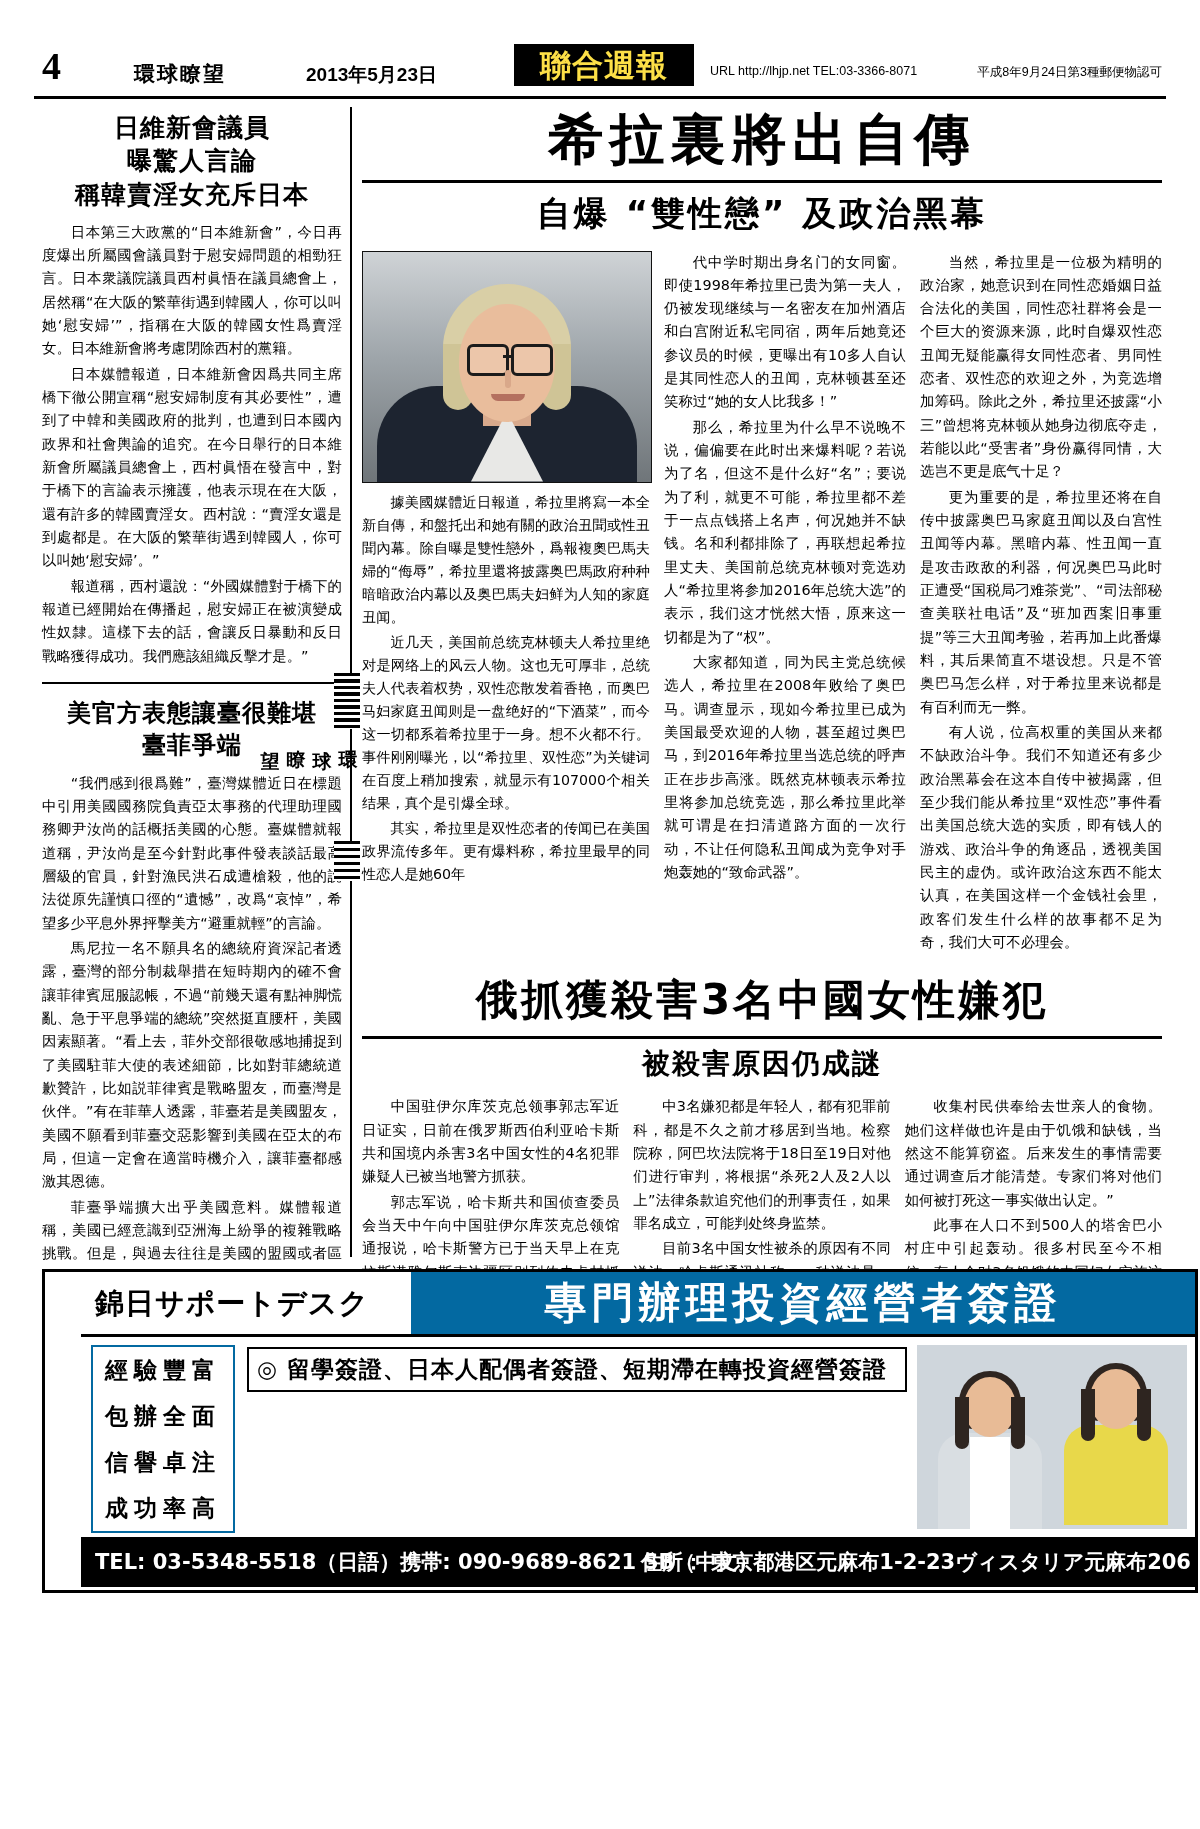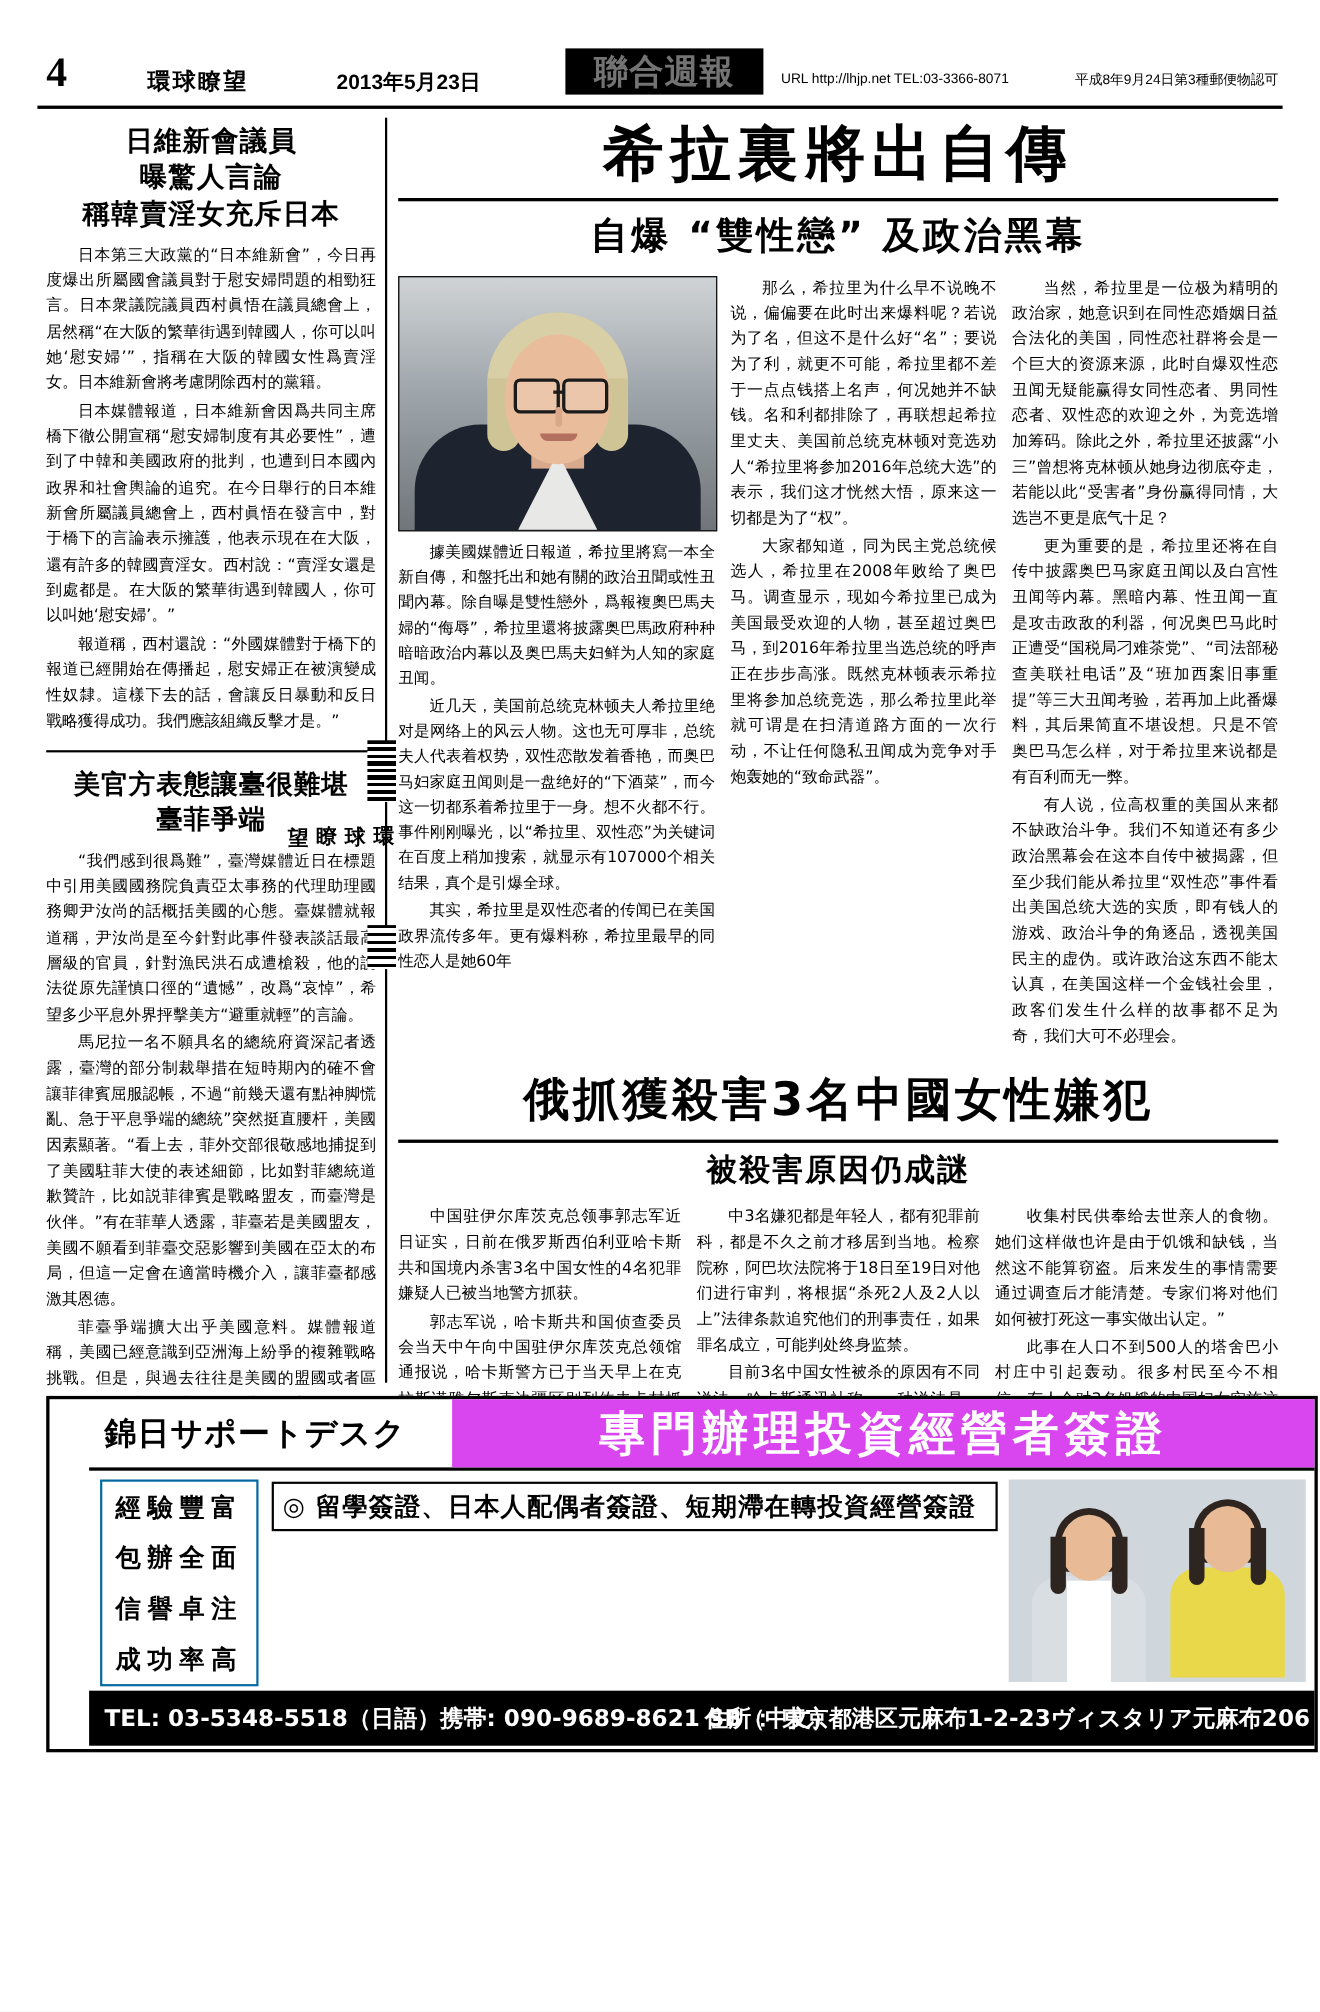--- a/index.html
+++ b/index.html
@@ -5,21 +5,21 @@
   html,body{margin:0;padding:0;background:#b9b9b9;}
   body{font-family:"Liberation Serif", serif;}
   .page{width:1200px;height:1829px;background:#fff;position:relative;overflow:hidden;}
   .sheet{position:absolute;left:34px;top:38px;width:1132px;height:1755px;background:#fff;}
 
   
   .masthead{position:relative;height:58px;border-bottom:3px solid #000;}
   .page-num{position:absolute;left:8px;top:6px;font-size:38px;font-weight:bold;font-family:"Liberation Serif",serif;}
   .mast-sec{position:absolute;left:100px;top:22px;font-size:21px;letter-spacing:2px;font-family:"DejaVu Sans",sans-serif;font-weight:bold;}
   .mast-date{position:absolute;left:272px;top:24px;font-size:19px;font-family:"Liberation Sans",sans-serif;font-weight:bold;}
-  .mast-logo{position:absolute;left:480px;top:6px;width:180px;height:42px;background:#000;color:#737373;font-size:31px;font-weight:bold;text-align:center;line-height:42px;letter-spacing:1px;font-family:"DejaVu Sans",sans-serif;}
+  .mast-logo{position:absolute;left:480px;top:6px;width:180px;height:42px;background:#000;color:#fde047;font-size:31px;font-weight:bold;text-align:center;line-height:42px;letter-spacing:1px;font-family:"DejaVu Sans",sans-serif;}
   .mast-url{position:absolute;left:676px;top:26px;font-size:12.5px;font-family:"Liberation Sans",sans-serif;}
   .mast-right{position:absolute;right:4px;top:26px;font-size:12.5px;font-family:"Liberation Sans",sans-serif;}
 
   
   .body-area{position:relative;}
   .rule-v{position:absolute;background:#000;width:1.5px;}
 
   .col-left{position:absolute;left:8px;top:12px;width:300px;}
   .hl-left{text-align:center;font-family:"DejaVu Sans",sans-serif;font-weight:bold;font-size:25px;line-height:1.33;letter-spacing:1px;}
   .hl-left.small{font-size:24px;}
@@ -53,21 +53,21 @@
   .vert-label{position:absolute;left:302px;top:636px;width:26px;writing-mode:vertical-rl;font-family:"DejaVu Sans",sans-serif;font-weight:bold;font-size:19px;letter-spacing:4px;}
   .barcode{position:absolute;left:300px;top:574px;width:26px;height:56px;
     background:repeating-linear-gradient(180deg,#000 0 3px,#fff 3px 6px,#000 6px 10px,#fff 10px 13px);}
   .barcode2{position:absolute;left:300px;top:742px;width:26px;height:40px;
     background:repeating-linear-gradient(180deg,#000 0 3px,#fff 3px 7px,#000 7px 10px,#fff 10px 14px);}
 
   
   .ad{position:absolute;left:8px;bottom:2px;width:1114px;height:318px;border:3px solid #000;background:#fff;}
   .ad-top{position:relative;height:62px;border-bottom:3px solid #000;}
   .ad-brand{position:absolute;left:14px;top:12px;font-family:"DejaVu Sans",sans-serif;font-weight:bold;font-size:29px;letter-spacing:1px;}
-  .ad-banner{position:absolute;left:330px;top:0;right:0;height:62px;background:#d946ef;color:#fff;font-family:"DejaVu Sans",sans-serif;font-weight:bold;font-size:42px;letter-spacing:5px;text-align:center;line-height:62px;}
+  .ad-banner{position:absolute;left:330px;top:0;right:0;height:62px;background:#0369a1;color:#fff;font-family:"DejaVu Sans",sans-serif;font-weight:bold;font-size:42px;letter-spacing:5px;text-align:center;line-height:62px;}
   .ad-mid{position:relative;height:200px;}
   .ad-left4{position:absolute;left:10px;top:8px;width:140px;height:184px;border:2px solid #0369a1;display:flex;flex-direction:column;justify-content:space-around;align-items:center;font-family:"DejaVu Serif",serif;font-weight:bold;font-size:23px;letter-spacing:6px;}
   .ad-headline{position:absolute;left:166px;top:10px;width:640px;border:2px solid #000;font-family:"DejaVu Sans",sans-serif;font-weight:bold;font-size:23px;padding:5px 8px;letter-spacing:1px;}
   .ad-bullets{position:absolute;left:166px;top:56px;width:640px;font-family:"DejaVu Sans",sans-serif;font-size:20px;line-height:1.42;}
   .ad-bullets div{margin-bottom:2px;}
   .ad-photo{position:absolute;right:8px;top:8px;width:270px;height:184px;overflow:hidden;background:#cfd6dc;}
   .w1{position:absolute;left:18px;top:26px;width:110px;height:158px;}
   .w2{position:absolute;left:140px;top:18px;width:118px;height:166px;}
   .w-head{position:absolute;left:50%;transform:translateX(-50%);top:6px;width:52px;height:60px;background:#e8bb96;border-radius:26px/30px;}
   .w-hair{position:absolute;left:50%;transform:translateX(-50%);top:0px;width:62px;height:58px;background:#2e2520;border-radius:31px 31px 14px 14px;}
@@ -149,20 +149,21 @@
             <div class="ph-mouth"></div>
           </div>
           <div class="ptext" style="margin-top:8px;font-size:14.2px;">
             <p>據美國媒體近日報道，希拉里將寫一本全新自傳，和盤托出和她有關的政治丑聞或性丑聞內幕。除自曝是雙性戀外，爲報複奧巴馬夫婦的“侮辱”，希拉里還将披露奥巴馬政府种种暗暗政治内幕以及奥巴馬夫妇鲜为人知的家庭丑闻。</p>
             <p>近几天，美国前总统克林顿夫人希拉里绝对是网络上的风云人物。这也无可厚非，总统夫人代表着权势，双性恋散发着香艳，而奥巴马妇家庭丑闻则是一盘绝好的“下酒菜”，而今这一切都系着希拉里于一身。想不火都不行。事件刚刚曝光，以“希拉里、双性恋”为关键词在百度上稍加搜索，就显示有107000个相关结果，真个是引爆全球。</p>
             <p>其实，希拉里是双性恋者的传闻已在美国政界流传多年。更有爆料称，希拉里最早的同性恋人是她60年</p>
           </div>
         </div>
 
         <div style="width:244px;" class="ptext">
+          <p>代中学时期出身名门的女同窗。即使1998年希拉里已贵为第一夫人，仍被发现继续与一名密友在加州酒店和白宫附近私宅同宿，两年后她竟还参议员的时候，更曝出有10多人自认是其同性恋人的丑闻，克林顿甚至还笑称过“她的女人比我多！”</p>
           <p>那么，希拉里为什么早不说晚不说，偏偏要在此时出来爆料呢？若说为了名，但这不是什么好“名”；要说为了利，就更不可能，希拉里都不差于一点点钱搭上名声，何况她并不缺钱。名和利都排除了，再联想起希拉里丈夫、美国前总统克林顿对竞选劝人“希拉里将参加2016年总统大选”的表示，我们这才恍然大悟，原来这一切都是为了“权”。</p>
           <p>大家都知道，同为民主党总统候选人，希拉里在2008年败给了奥巴马。调查显示，现如今希拉里已成为美国最受欢迎的人物，甚至超过奥巴马，到2016年希拉里当选总统的呼声正在步步高涨。既然克林顿表示希拉里将参加总统竞选，那么希拉里此举就可谓是在扫清道路方面的一次行动，不让任何隐私丑闻成为竞争对手炮轰她的“致命武器”。</p>
         </div>
 
         <div style="width:244px;" class="ptext">
           <p>当然，希拉里是一位极为精明的政治家，她意识到在同性恋婚姻日益合法化的美国，同性恋社群将会是一个巨大的资源来源，此时自爆双性恋丑闻无疑能赢得女同性恋者、男同性恋者、双性恋的欢迎之外，为竞选增加筹码。除此之外，希拉里还披露“小三”曾想将克林顿从她身边彻底夺走，若能以此“受害者”身份赢得同情，大选岂不更是底气十足？</p>
           <p>更为重要的是，希拉里还将在自传中披露奥巴马家庭丑闻以及白宫性丑闻等内幕。黑暗内幕、性丑闻一直是攻击政敌的利器，何况奥巴马此时正遭受“国税局刁难茶党”、“司法部秘查美联社电话”及“班加西案旧事重提”等三大丑闻考验，若再加上此番爆料，其后果简直不堪设想。只是不管奥巴马怎么样，对于希拉里来说都是有百利而无一弊。</p>
           <p>有人说，位高权重的美国从来都不缺政治斗争。我们不知道还有多少政治黑幕会在这本自传中被揭露，但至少我们能从希拉里“双性恋”事件看出美国总统大选的实质，即有钱人的游戏、政治斗争的角逐品，透视美国民主的虚伪。或许政治这东西不能太认真，在美国这样一个金钱社会里，政客们发生什么样的故事都不足为奇，我们大可不必理会。</p>
         </div>
       </div>

